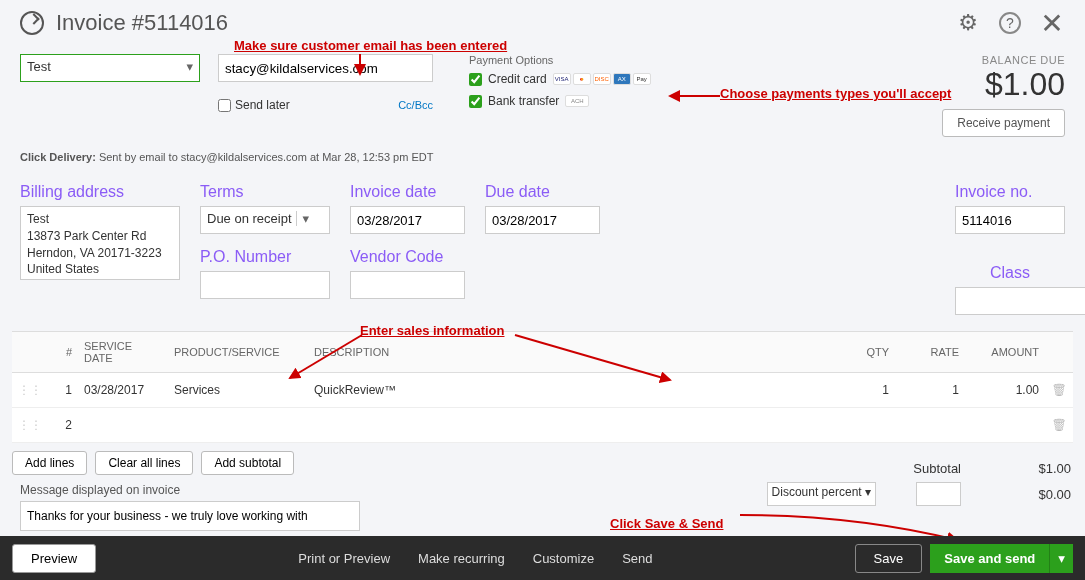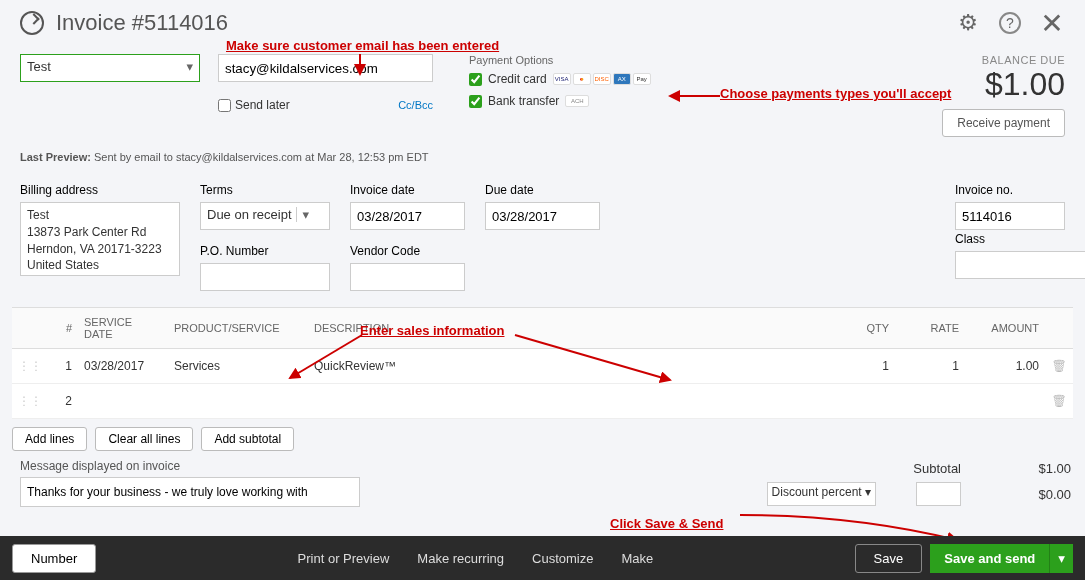--- a/index.html
+++ b/index.html
@@ -28,21 +28,21 @@
 .card-chip { width: 18px; height: 12px; border: 1px solid #ddd; border-radius: 2px; font-size: 6px; display: flex; align-items: center; justify-content: center; background: #fff; }
 .ach-chip { width: 24px; height: 12px; border: 1px solid #ddd; border-radius: 2px; font-size: 6px; display: flex; align-items: center; justify-content: center; background: #fff; color: #888; }
 .balance-block { margin-left: auto; text-align: right; }
 .balance-label { font-size: 11px; color: #888; letter-spacing: 0.5px; }
 .balance-amount { font-size: 32px; color: #333; font-weight: 400; }
 .receive-btn { margin-top: 6px; padding: 6px 14px; background: #fff; border: 1px solid #bbb; border-radius: 3px; cursor: pointer; font-size: 12px; color: #555; }
 .delivery { padding: 6px 20px; font-size: 11px; color: #555; }
 .delivery b { font-weight: 600; }
 .fields-row { display: flex; padding: 14px 20px 8px; gap: 20px; align-items: flex-start; }
 .field { display: flex; flex-direction: column; }
-.field-label { font-size: 12px; color: #000000; margin-bottom: 5px; }
+.field-label { font-size: 16px; color: #8b5cf6; margin-bottom: 5px; }
 .billing { width: 160px; height: 74px; border: 1px solid #ccc; padding: 4px 6px; font-size: 12px; background: #fff; line-height: 1.4; }
 .input-sm { height: 28px; border: 1px solid #ccc; padding: 4px 6px; background: #fff; font-size: 13px; }
 .select-sm { height: 28px; border: 1px solid #ccc; padding: 4px 6px; background: #fff; font-size: 13px; position: relative; }
 .dropdown-arrow { border-left: 1px solid #ccc; padding-left: 6px; margin-left: 4px; color: #666; }
 .col-terms { width: 130px; }
 .col-date { width: 115px; }
 .col-inv { width: 110px; }
 .spacer { flex: 1; }
 .table-wrap { margin: 8px 12px 0; }
 table { width: 100%; border-collapse: collapse; font-size: 12px; }
@@ -76,21 +76,21 @@
 <div class="header">
   <div class="header-icon"></div>
   <div class="header-title">Invoice #5114016</div>
   <div class="header-right">
     <div class="icon-btn">⚙</div>
     <div class="icon-btn" style="border:2px solid #888;border-radius:50%;width:22px;height:22px;font-size:14px;">?</div>
     <div class="icon-btn close-x">✕</div>
   </div>
 </div>
 
-<div class="annotation" style="top:38px;left:226px;">Make sure customer email has been entered</div>
+<div class="annotation" style="top:38px;left:234px;">Make sure customer email has been entered</div>
 <svg class="arrow-red arrow" style="top:52px;left:350px;" width="30" height="30">
     <defs>
       <marker id="ah1" markerWidth="6" markerHeight="6" refX="5" refY="3" orient="auto">
         <path d="M0,0 L6,3 L0,6 Z" fill="#c00"></path>
       </marker>
     </defs>
     <line x1="10" y1="2" x2="10" y2="22" stroke="#c00" stroke-width="2" marker-end="url(#ah1)"></line>
   </svg>
 
 <div class="row1">
@@ -135,21 +135,21 @@
 <div class="annotation" style="top:86px;left:720px;line-height:1.3;">Choose payments types you'll accept</div>
 <svg class="arrow-red arrow" style="top:88px;left:665px;" width="60" height="20">
     <defs>
       <marker id="ah2" markerWidth="6" markerHeight="6" refX="5" refY="3" orient="auto">
         <path d="M0,0 L6,3 L0,6 Z" fill="#c00"></path>
       </marker>
     </defs>
     <line x1="55" y1="8" x2="5" y2="8" stroke="#c00" stroke-width="2" marker-end="url(#ah2)"></line>
   </svg>
 
-<div class="delivery"><b>Last Preview:</b><span> Sent by email to stacy@kildalservices.com at Mar 28, 12:53 pm EDT</span></div>
+<div class="delivery"><b>Click Delivery:</b><span> Sent by email to stacy@kildalservices.com at Mar 28, 12:53 pm EDT</span></div>
 
 <div class="fields-row">
   <div class="field">
     <div class="field-label">Billing address</div>
     <div class="billing" id="billing-addr">Test<br>13873 Park Center Rd<br>Herndon, VA  20171-3223<br>United States</div>
   </div>
   <div class="field col-terms">
     <div class="field-label">Terms</div>
     <div class="select-sm"><span>Due on receipt</span><span class="dropdown-arrow">▾</span></div>
     <div class="field-label" style="margin-top:14px;">P.O. Number</div>
@@ -162,21 +162,21 @@
     <input class="input-sm" value="" style="">
   </div>
   <div class="field col-date">
     <div class="field-label">Due date</div>
     <input class="input-sm" value="03/28/2017" style="">
   </div>
   <div class="spacer"></div>
   <div class="field col-inv">
     <div class="field-label">Invoice no.</div>
     <input class="input-sm" value="5114016" style="">
-    <div class="field-label" style="margin-top:2px;">Class</div>
+    <div class="field-label" style="margin-top:30px;text-align:center;">Class</div>
     <div style="display:flex;">
       <input class="input-sm" style="flex: 1 1 0%;" value="">
 
     </div>
   </div>
 </div>
 
 <div class="annotation" style="top:323px;left:360px;">Enter sales information</div>
 <svg class="arrow-red arrow" style="top:330px;left:280px;" width="90" height="60">
     <defs>
@@ -264,25 +264,25 @@
 <svg class="arrow-red arrow" style="bottom:30px;left:735px;" width="230" height="40">
     <defs>
       <marker id="ah5" markerWidth="6" markerHeight="6" refX="5" refY="3" orient="auto">
         <path d="M0,0 L6,3 L0,6 Z" fill="#c00"></path>
       </marker>
     </defs>
     <path d="M5,5 Q120,5 222,30" stroke="#c00" stroke-width="2" fill="none" marker-end="url(#ah5)"></path>
   </svg>
 
 <div class="bottom-bar">
-  <button class="btn-cancel">Number</button>
+  <button class="btn-cancel">Preview</button>
   <div class="bar-center">
     <span class="bar-link">Print or Preview</span>
     <span class="bar-link">Make recurring</span>
     <span class="bar-link">Customize</span>
-    <span class="bar-link">Make</span>
+    <span class="bar-link">Send</span>
   </div>
   <button class="btn-save">Save</button>
   <div class="btn-save-send">
     <button class="btn-ss-main">Save and send</button>
     <button class="btn-ss-drop">▾</button>
   </div>
 </div>
 
 </body></html>

